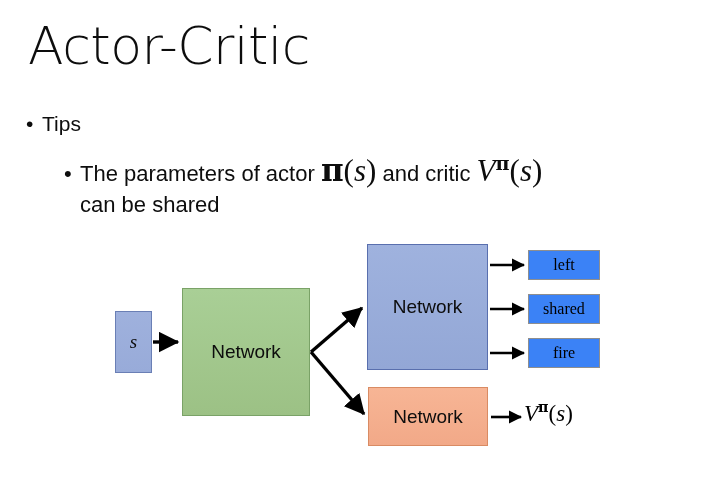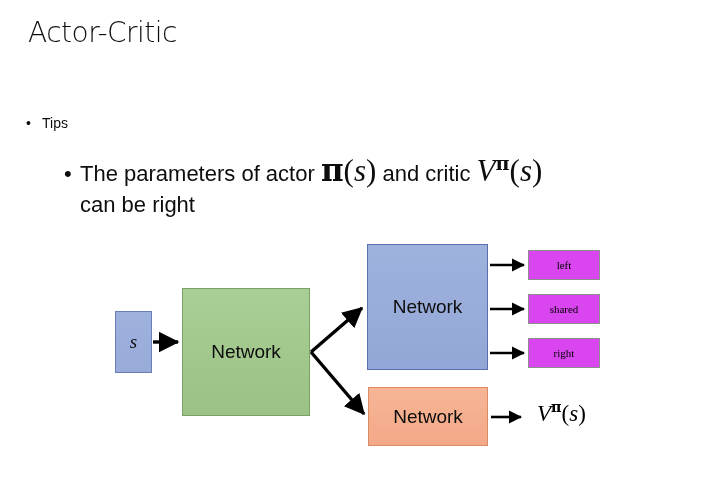--- a/index.html
+++ b/index.html
@@ -22,33 +22,33 @@
     background: #ffffff;
   }
 
   
   .slide-title {
     position: absolute;
     left: 28px;
     top: 18px;
     font-family: "DejaVu Sans", sans-serif;
     font-weight: 300;
-    font-size: 28px;
+    font-size: 52px;
     letter-spacing: -0.5px;
     color: #0d0d0d;
     line-height: 1.1;
     white-space: nowrap;
   }
 
   
   .bullet-l1 {
     position: absolute;
     left: 26px;
     top: 110px;
-    font-size: 14px;
+    font-size: 21px;
     line-height: 27px;
     color: #0d0d0d;
     white-space: nowrap;
   }
   .bullet-l2 {
     position: absolute;
     left: 64px;
     top: 155px;
     font-size: 22px;
     line-height: 31px;
@@ -146,36 +146,35 @@
     top: 387px;
     width: 120px;
     height: 59px;
     background: linear-gradient(180deg, #f7b595 0%, #f2a988 100%);
     border: 1px solid #d98b63;
   }
   .box-action {
     left: 528px;
     width: 72px;
     height: 30px;
-    background: #d946ef;
+    background: #3b82f6;
     border: 1px solid #8e8e8e;
     font-family: "Liberation Serif", serif;
-    font-size: 11px;
+    font-size: 16px;
     color: #000000;
   }
   .act-0 { top: 250px; }
   .act-1 { top: 294px; }
   .act-2 { top: 338px; }
 
   .out-value {
     position: absolute;
     left: 524px;
     top: 401px;
     font-size: 23px;
-    margin-left: 13px;
   }
 
   svg.arrows {
     position: absolute;
     left: 0;
     top: 0;
     width: 722px;
     height: 502px;
     pointer-events: none;
   }
@@ -186,21 +185,21 @@
 <div class="slide">
 
   <div class="slide-title">Actor-Critic</div>
 
   <div class="bullet-l1">
     <span class="bullet-dot">•</span><span>Tips</span>
   </div>
 
   <div class="bullet-l2">
     <span class="bullet-dot">•</span><span class="bullet-body">The parameters of actor </span><span class="math"><span class="pi-inline">π</span><span class="paren">(</span><span>s</span><span class="paren">)</span></span><span class="bullet-body">  and critic </span><span class="math"><span class="var-v">V</span><sup class="pi">π</sup><span class="paren">(</span><span>s</span><span class="paren">)</span></span>
-    <span class="l2-second-line">can be right</span>
+    <span class="l2-second-line">can be shared</span>
   </div>
 
   <div class="diagram">
 
     <svg class="arrows" viewBox="0 0 722 502" xmlns="http://www.w3.org/2000/svg">
       <defs>
         <marker id="ah" markerWidth="7" markerHeight="7" refX="5.6" refY="3" orient="auto" markerUnits="strokeWidth">
           <path d="M0,0 L6,3 L0,6 z" fill="#000000"></path>
         </marker>
         <marker id="ah2" markerWidth="6" markerHeight="6" refX="4.8" refY="2.6" orient="auto" markerUnits="strokeWidth">
@@ -237,19 +236,19 @@
       <span>Network</span>
     </div>
 
     <div class="box box-action act-0">
       <span>left</span>
     </div>
     <div class="box box-action act-1">
       <span>shared</span>
     </div>
     <div class="box box-action act-2">
-      <span>right</span>
+      <span>fire</span>
     </div>
 
     <div class="out-value math"><span class="var-v">V</span><sup class="pi">π</sup><span class="paren">(</span><span>s</span><span class="paren">)</span></div>
 
   </div>
 </div>
 
 </body></html>

